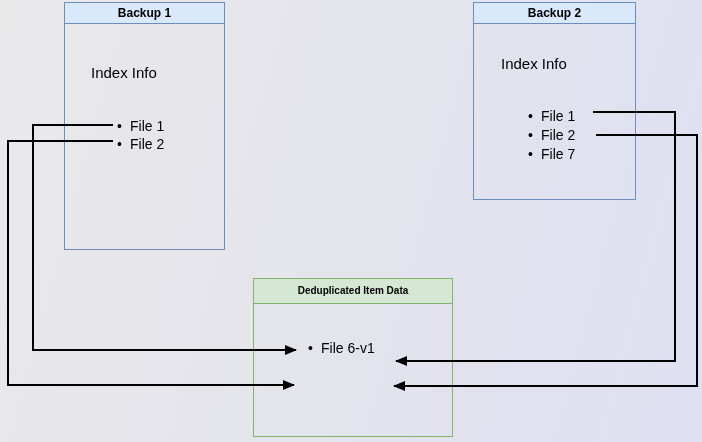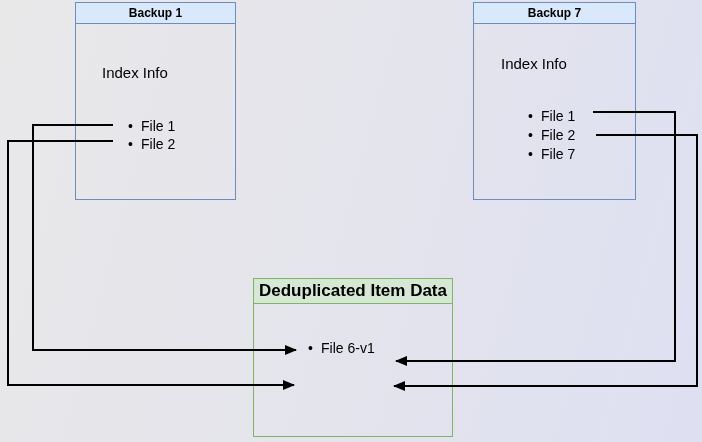--- a/index.html
+++ b/index.html
@@ -43,21 +43,21 @@
     border-bottom-color: #6c8ebf;
     height: 21px;
     line-height: 20px;
     font-size: 12px;
   }
   .green .node-header {
     background: #d5e8d4;
     border-bottom-color: #82b366;
     height: 25px;
     line-height: 24px;
-    font-size: 17px;
+    font-size: 10px;
   }
   .subtitle {
     position: absolute;
     font-size: 15px;
     white-space: nowrap;
   }
   ul.bullet-list {
     position: absolute;
     margin: 0;
     padding: 0;
@@ -77,31 +77,31 @@
   }
   #backup1-list li, #dedup-list li { line-height: 18px; }
   #backup2-list li { line-height: 19px; }
   #dedup-list li   { line-height: 19px; }
 </style>
 </head>
 <body>
 
 <div class="canvas">
 
-  <div class="node blue" style="left:75px; top:2px; width:161px; height:198px;">
+  <div class="node blue" style="left:64px; top:2px; width:161px; height:248px;">
     <div class="node-header">Backup 1</div>
     <div class="subtitle" style="left:26px; top:61px;">Index Info</div>
     <ul class="bullet-list" id="backup1-list" style="left:52px; top:114px;">
       <li>File 1</li>
       <li>File 2</li>
     </ul>
   </div>
 
   <div class="node blue" style="left:473px; top:2px; width:163px; height:198px;">
-    <div class="node-header">Backup 7</div>
+    <div class="node-header">Backup 2</div>
     <div class="subtitle" style="left:27px; top:52px;">Index Info</div>
     <ul class="bullet-list" id="backup2-list" style="left:54px; top:104px;">
       <li>File 1</li>
       <li>File 2</li>
       <li>File 7</li>
     </ul>
   </div>
 
   <div class="node green" style="left:253px; top:278px; width:200px; height:159px;">
     <div class="node-header">Deduplicated Item Data</div>

